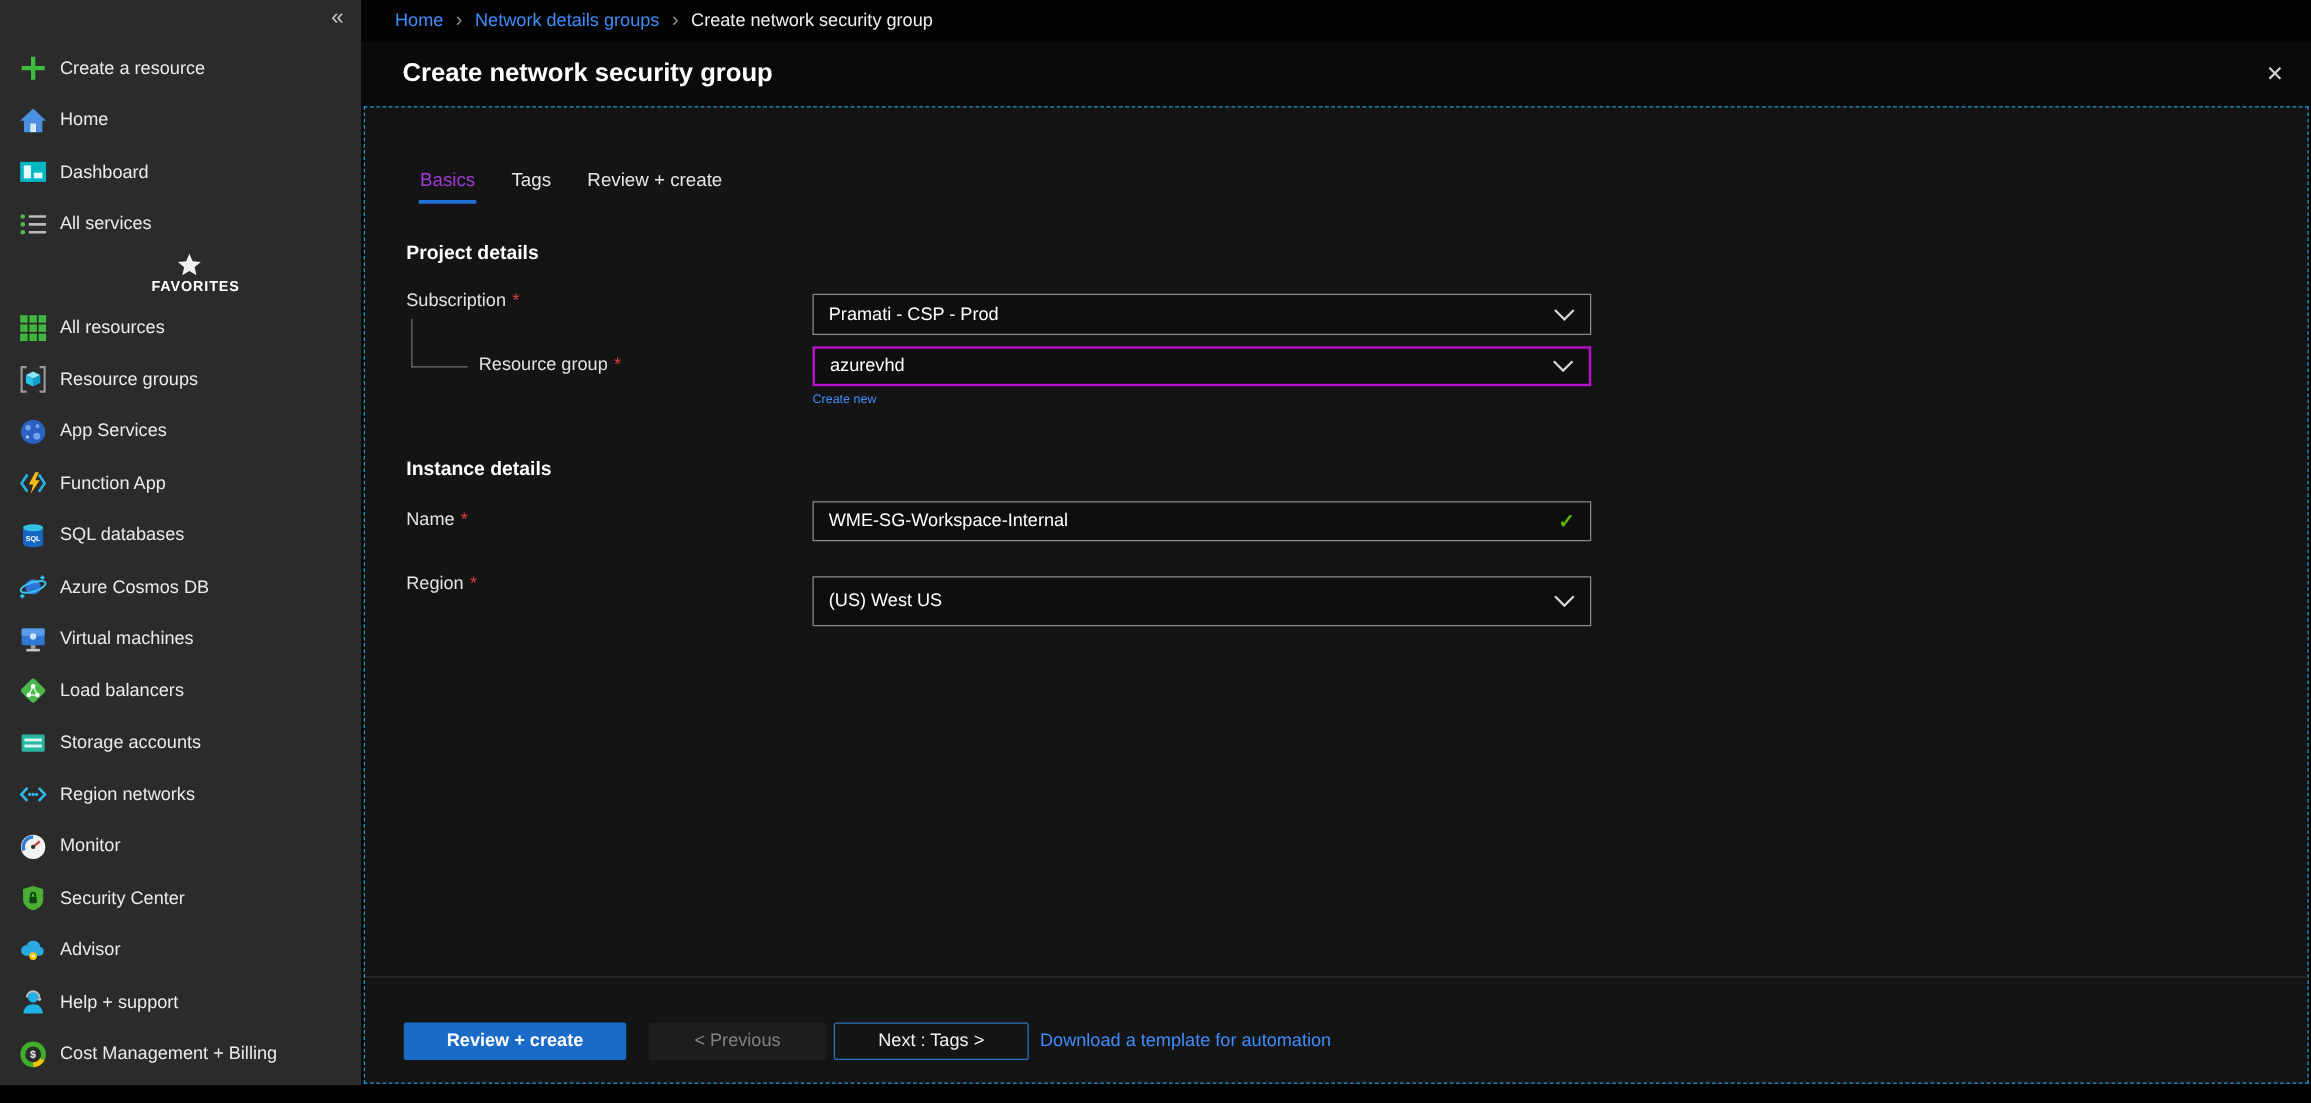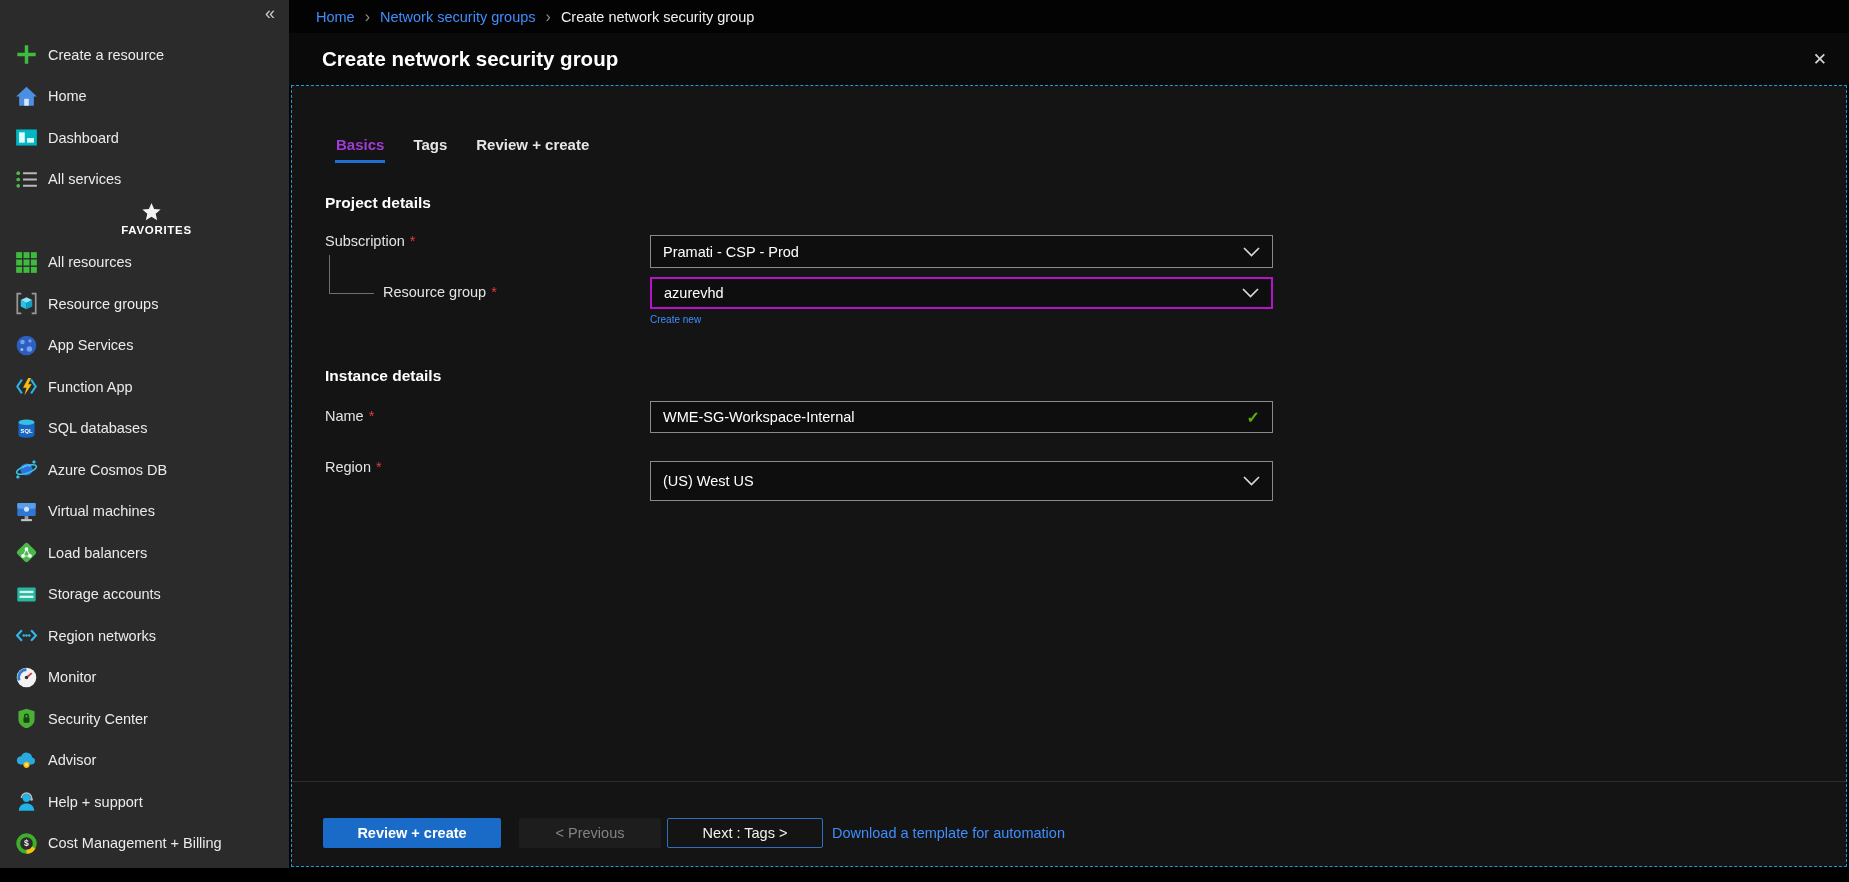--- a/index.html
+++ b/index.html
@@ -22,21 +22,21 @@
   .crumb-link{color:var(--link);font-size:14.5px;cursor:pointer;text-decoration:none;}
   .crumb-sep{color:#8f8f8f;margin:0 10px;font-size:16px;line-height:1;}
   .crumb-current{color:#f0f0f0;font-size:14.5px;}
   .titlebar{position:absolute;left:289px;top:33px;width:1560px;height:52px;background:#0a0a0a;}
   .title{position:absolute;left:33px;top:50%;transform:translateY(-50%);font-size:20.5px;font-weight:600;color:#fff;}
   .close{position:absolute;right:22px;top:50%;transform:translateY(-50%);font-size:17px;color:#d6d6d6;cursor:pointer;}
 
   
   .panel{position:absolute;left:291px;top:85px;width:1556px;height:782px;background:#141414;border:1px dashed var(--dashed-outline);box-sizing:border-box;}
   .tabs{position:absolute;left:43px;top:50px;display:flex;gap:27px;font-size:15px;}
-  .tab{color:#e6e6e6;cursor:pointer;padding:0 1px 7px 1px;font-weight:bold;}
+  .tab{color:#e6e6e6;cursor:pointer;padding:0 1px 7px 1px;}
   .tab.active{color:var(--active-tab);border-bottom:3px solid var(--tab-underline);}
   .h-section{position:absolute;left:33px;font-size:15.5px;font-weight:600;color:#fff;}
   .row-label{position:absolute;left:33px;font-size:14.5px;color:#e3e3e3;white-space:nowrap;}
   .req{color:var(--required-red);margin-left:5px;}
   .field{position:absolute;left:358px;width:623px;height:33px;border:1px solid #8a8a8a;background:#0e0e0e;box-sizing:border-box;display:flex;align-items:center;justify-content:space-between;padding:0 12px;font-size:14.5px;color:#fff;cursor:pointer;}
   .field.dirty{border:2px solid var(--dirty-field-border);}
   .field .val{white-space:nowrap;}
   .chev{flex:none;margin-left:10px;display:flex;align-items:center;}
   .check{color:var(--valid-green);font-weight:bold;font-size:16px;}
   .connector{position:absolute;left:37px;top:169px;width:44px;height:38px;border-left:1px solid #6f6f6f;border-bottom:1px solid #6f6f6f;}
@@ -281,21 +281,21 @@
             </svg>
           </span>
           <span class="lbl">Cost Management + Billing</span>
         </div>
       </div>
   </div>
 
   <div class="crumbbar">
       <span class="crumb-link">Home</span>
       <span class="crumb-sep">›</span>
-      <span class="crumb-link">Network security groups</span>
+      <span class="crumb-link">Network details groups</span>
       <span class="crumb-sep">›</span>
       <span class="crumb-current">Create network security group</span>
     </div>
 
   <div class="titlebar">
     <span class="title">Create network security group</span>
     <span class="close">✕</span>
   </div>
 
   <div class="panel">

